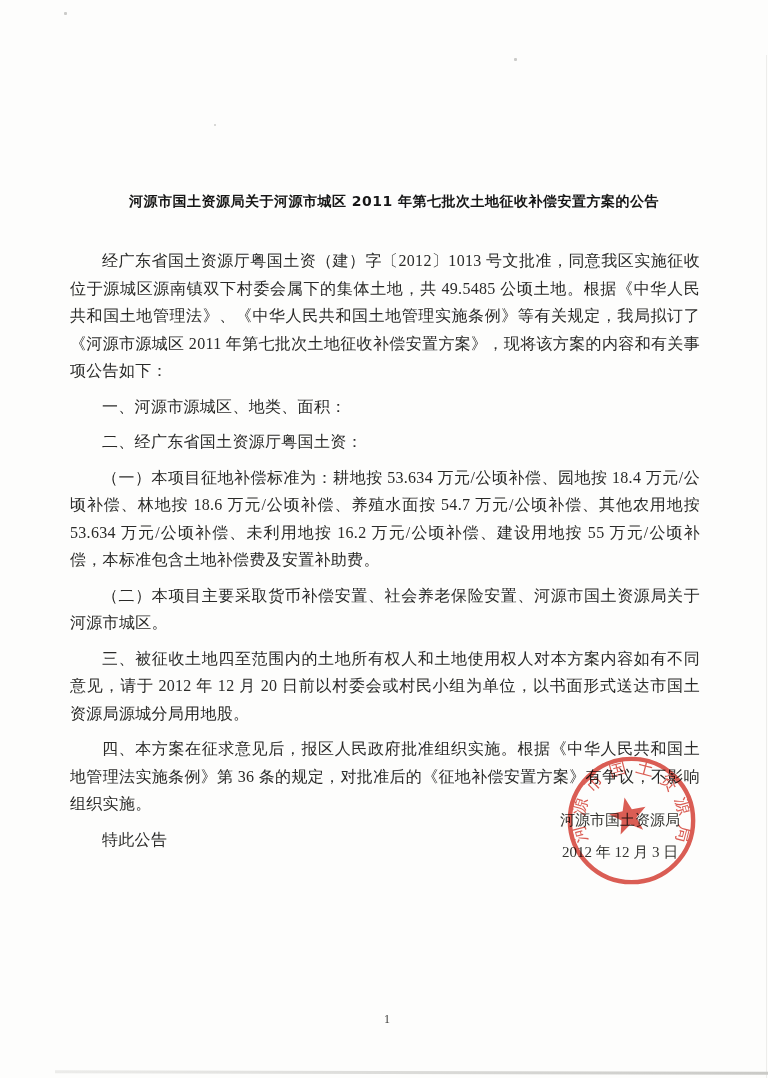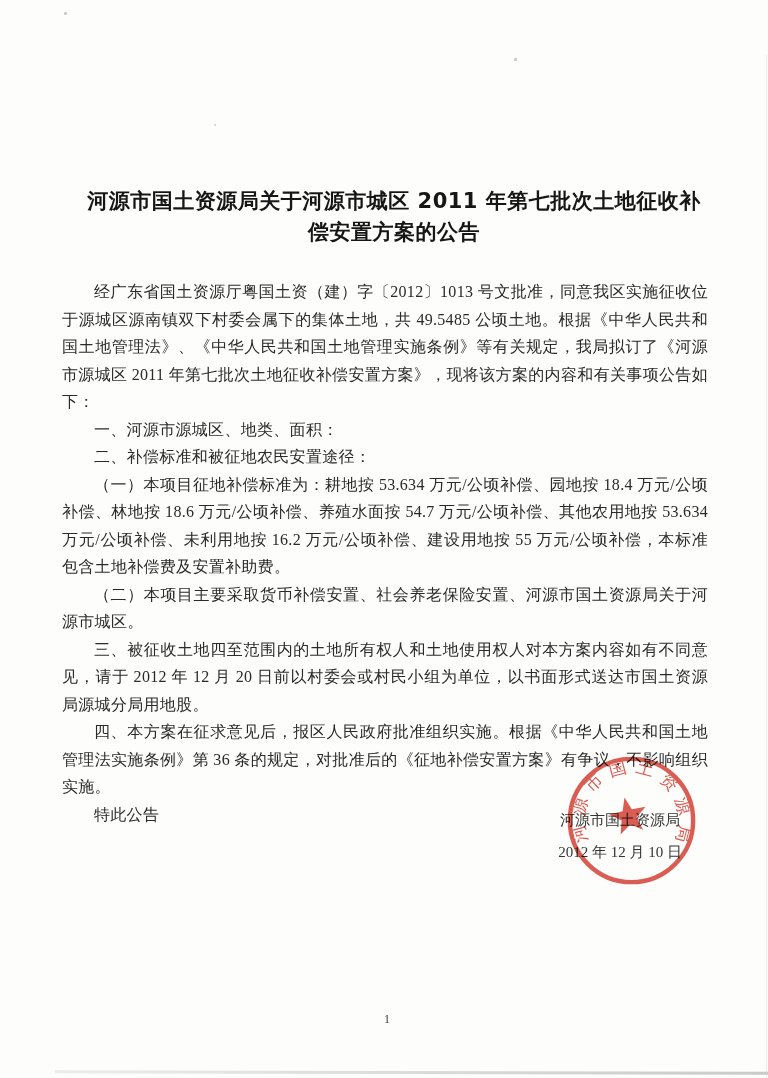--- a/index.html
+++ b/index.html
@@ -13,28 +13,28 @@
   }
   .content {
     position: absolute;
     left: 62px; top: 186px;
     width: 646px;
   }
   .doc-title {
     margin: 0 0 30px 18px;
     font-family: "DejaVu Sans", "Liberation Sans", sans-serif;
     font-weight: bold;
-    font-size: 21px;
+    font-size: 14px;
     line-height: 31px;
     text-align: center;
     color: #161616;
     letter-spacing: 0.5px;
   }
   .body-text p {
-    margin: 0;
+    margin: 8px;
     font-size: 16px;
     line-height: 27.5px;
     text-align: justify;
     text-indent: 2em;
     letter-spacing: 0.3px;
   }
   .sig-block {
     position: absolute;
     left: 550px; top: 804px;
     width: 140px;
@@ -85,32 +85,32 @@
 <body>
 
 <div class="page">
 
   <div class="content">
     <h1 class="doc-title">河源市国土资源局关于河源市城区 2011 年第七批次土地征收补偿安置方案的公告</h1>
 
     <div class="body-text">
       <p>经广东省国土资源厅粤国土资（建）字〔2012〕1013 号文批准，同意我区实施征收位于源城区源南镇双下村委会属下的集体土地，共 49.5485 公顷土地。根据《中华人民共和国土地管理法》、《中华人民共和国土地管理实施条例》等有关规定，我局拟订了《河源市源城区 2011 年第七批次土地征收补偿安置方案》，现将该方案的内容和有关事项公告如下：</p>
       <p>一、河源市源城区、地类、面积：</p>
-      <p>二、补偿标准和被征地农民安置途径：</p>
+      <p>二、经广东省国土资源厅粤国土资：</p>
       <p>（一）本项目征地补偿标准为：耕地按 53.634 万元/公顷补偿、园地按 18.4 万元/公顷补偿、林地按 18.6 万元/公顷补偿、养殖水面按 54.7 万元/公顷补偿、其他农用地按 53.634 万元/公顷补偿、未利用地按 16.2 万元/公顷补偿、建设用地按 55 万元/公顷补偿，本标准包含土地补偿费及安置补助费。</p>
       <p>（二）本项目主要采取货币补偿安置、社会养老保险安置、河源市国土资源局关于河源市城区。</p>
       <p>三、被征收土地四至范围内的土地所有权人和土地使用权人对本方案内容如有不同意见，请于 2012 年 12 月 20 日前以村委会或村民小组为单位，以书面形式送达市国土资源局源城分局用地股。</p>
       <p>四、本方案在征求意见后，报区人民政府批准组织实施。根据《中华人民共和国土地管理法实施条例》第 36 条的规定，对批准后的《征地补偿安置方案》有争议，不影响组织实施。</p>
       <p>特此公告</p>
     </div>
   </div>
 
   <div class="sig-block">
     <div>河源市国土资源局</div>
-    <div>2012 年 12 月 10 日</div>
+    <div>2012 年 12 月 3 日</div>
   </div>
 
   <svg class="seal" viewBox="0 0 140 140" xmlns="http://www.w3.org/2000/svg">
     <defs>
       <path id="sealArc" d="M 25.6 90.7 A 49 49 0 1 1 114.4 90.7" fill="none"></path>
     </defs>
     <circle cx="70" cy="70" r="63" fill="none" stroke-width="4.5" stroke="#d7473d"></circle>
     <path transform="rotate(-12 67 66) translate(-3 -4)" d="M70,50 L74.82,63.37 L89.02,63.82 L77.80,72.53 L81.76,86.18 L70,78.2 L58.24,86.18 L62.20,72.53 L50.98,63.82 L65.18,63.37 Z" fill="#d7473d"></path>
     <text font-size="18" font-family="Liberation Serif, DejaVu Serif, serif" fill="#d7473d">
       <textPath href="#sealArc" textLength="196" lengthAdjust="spacing">河源市国土资源局</textPath>

